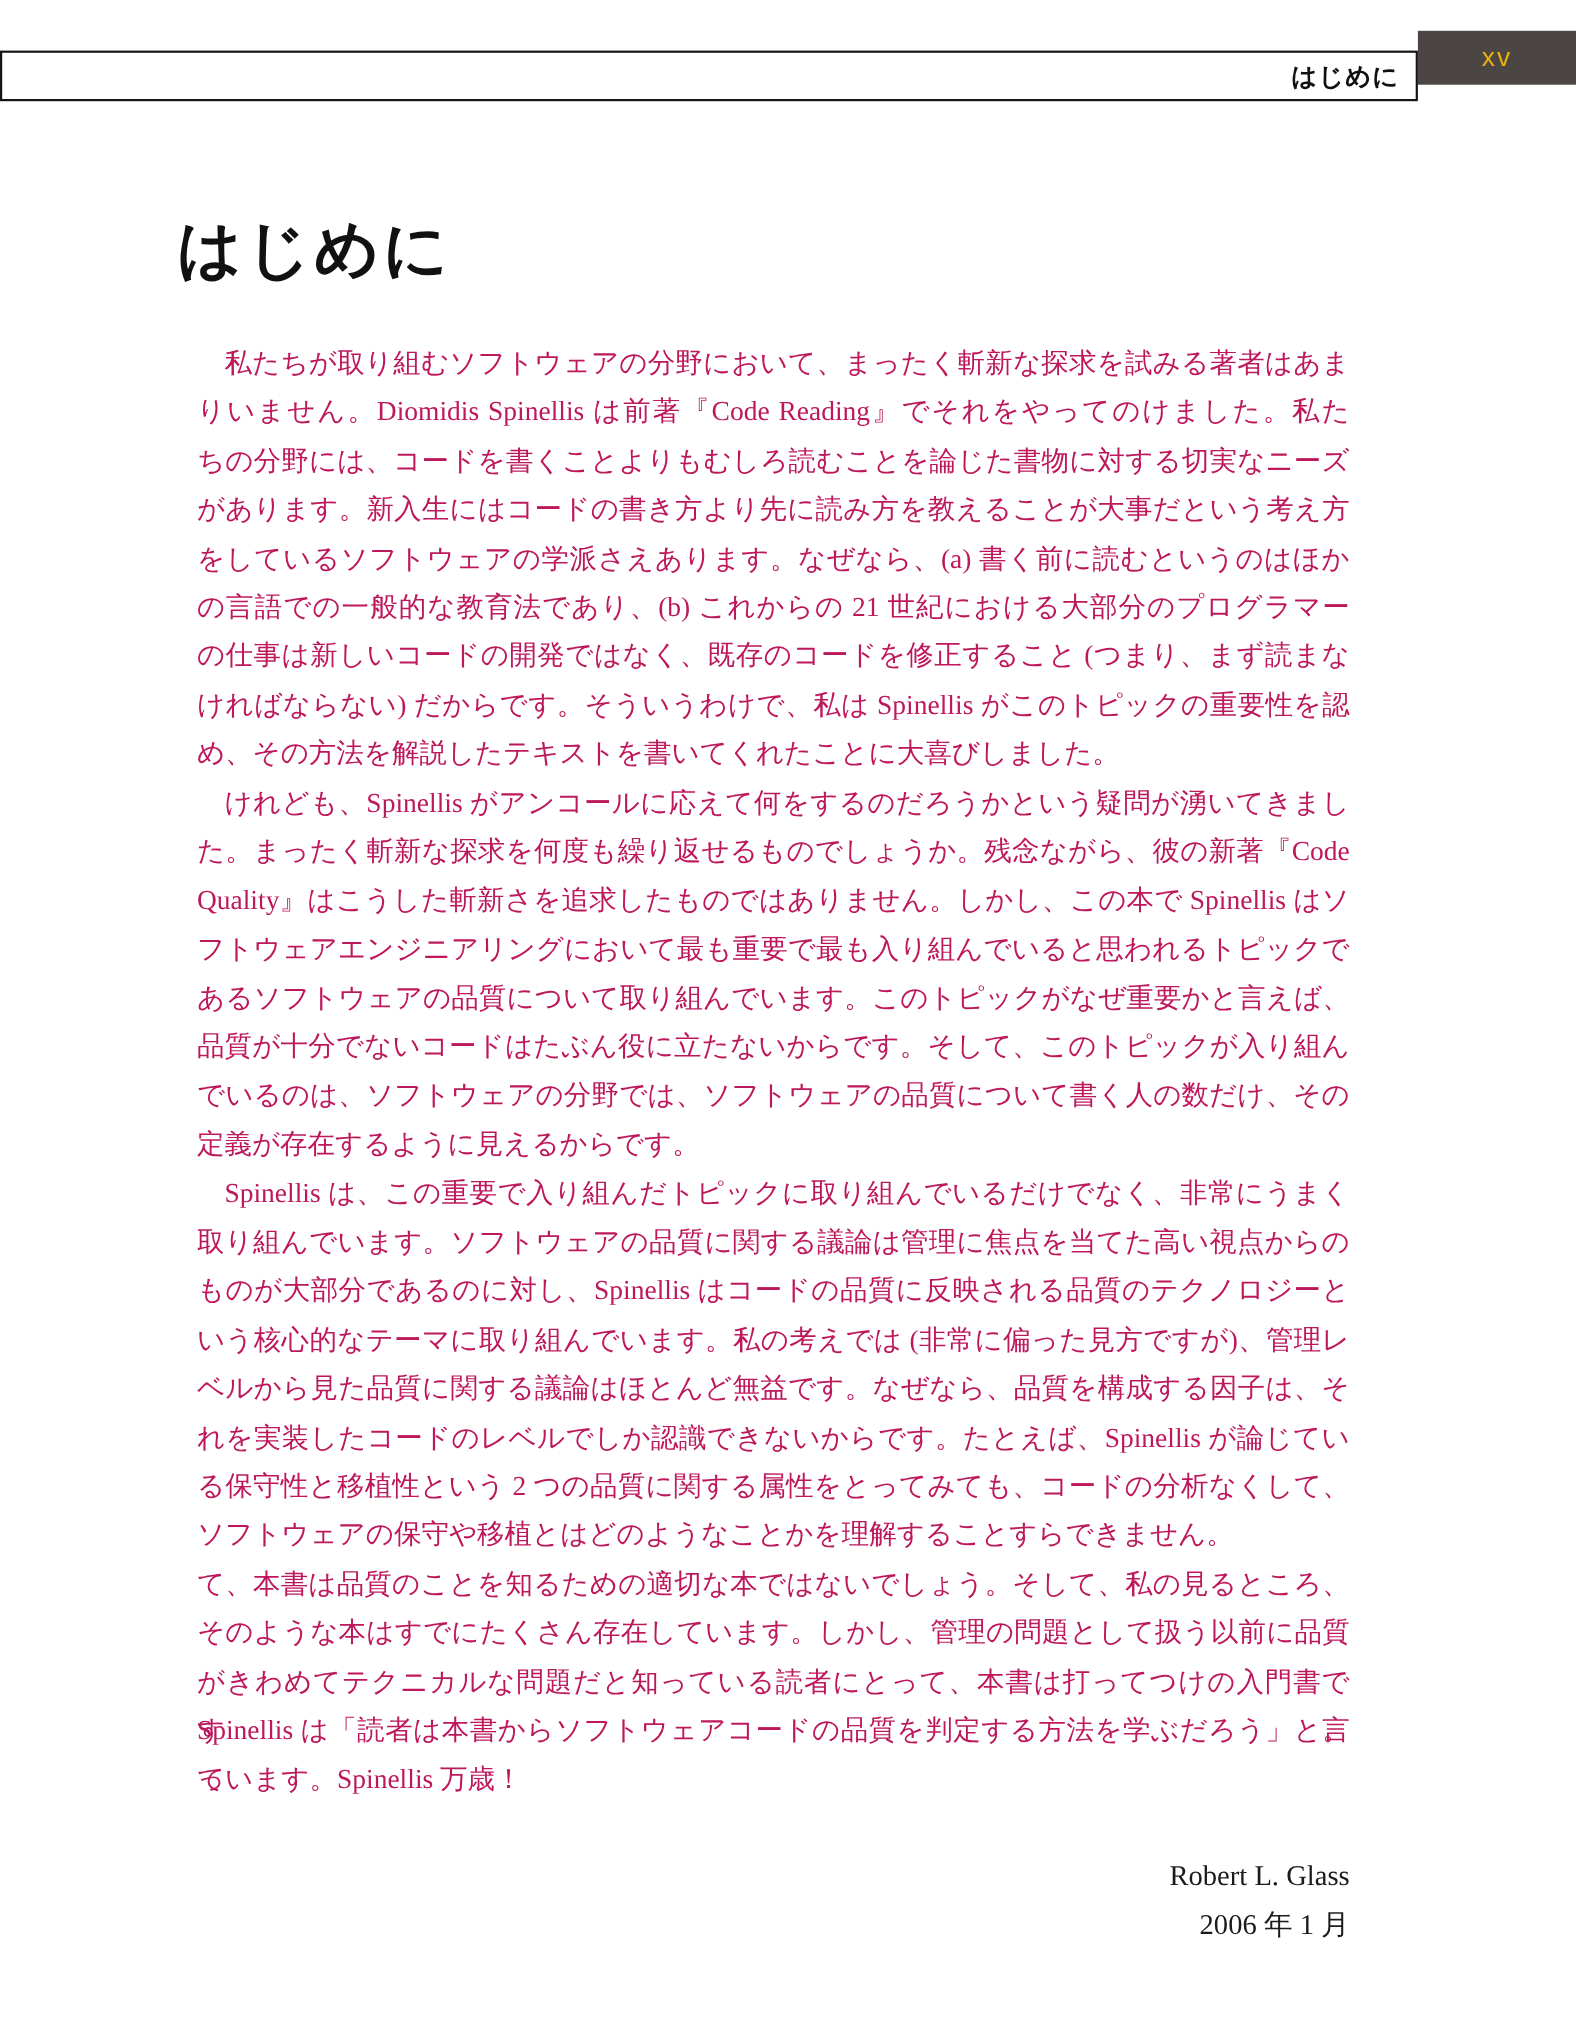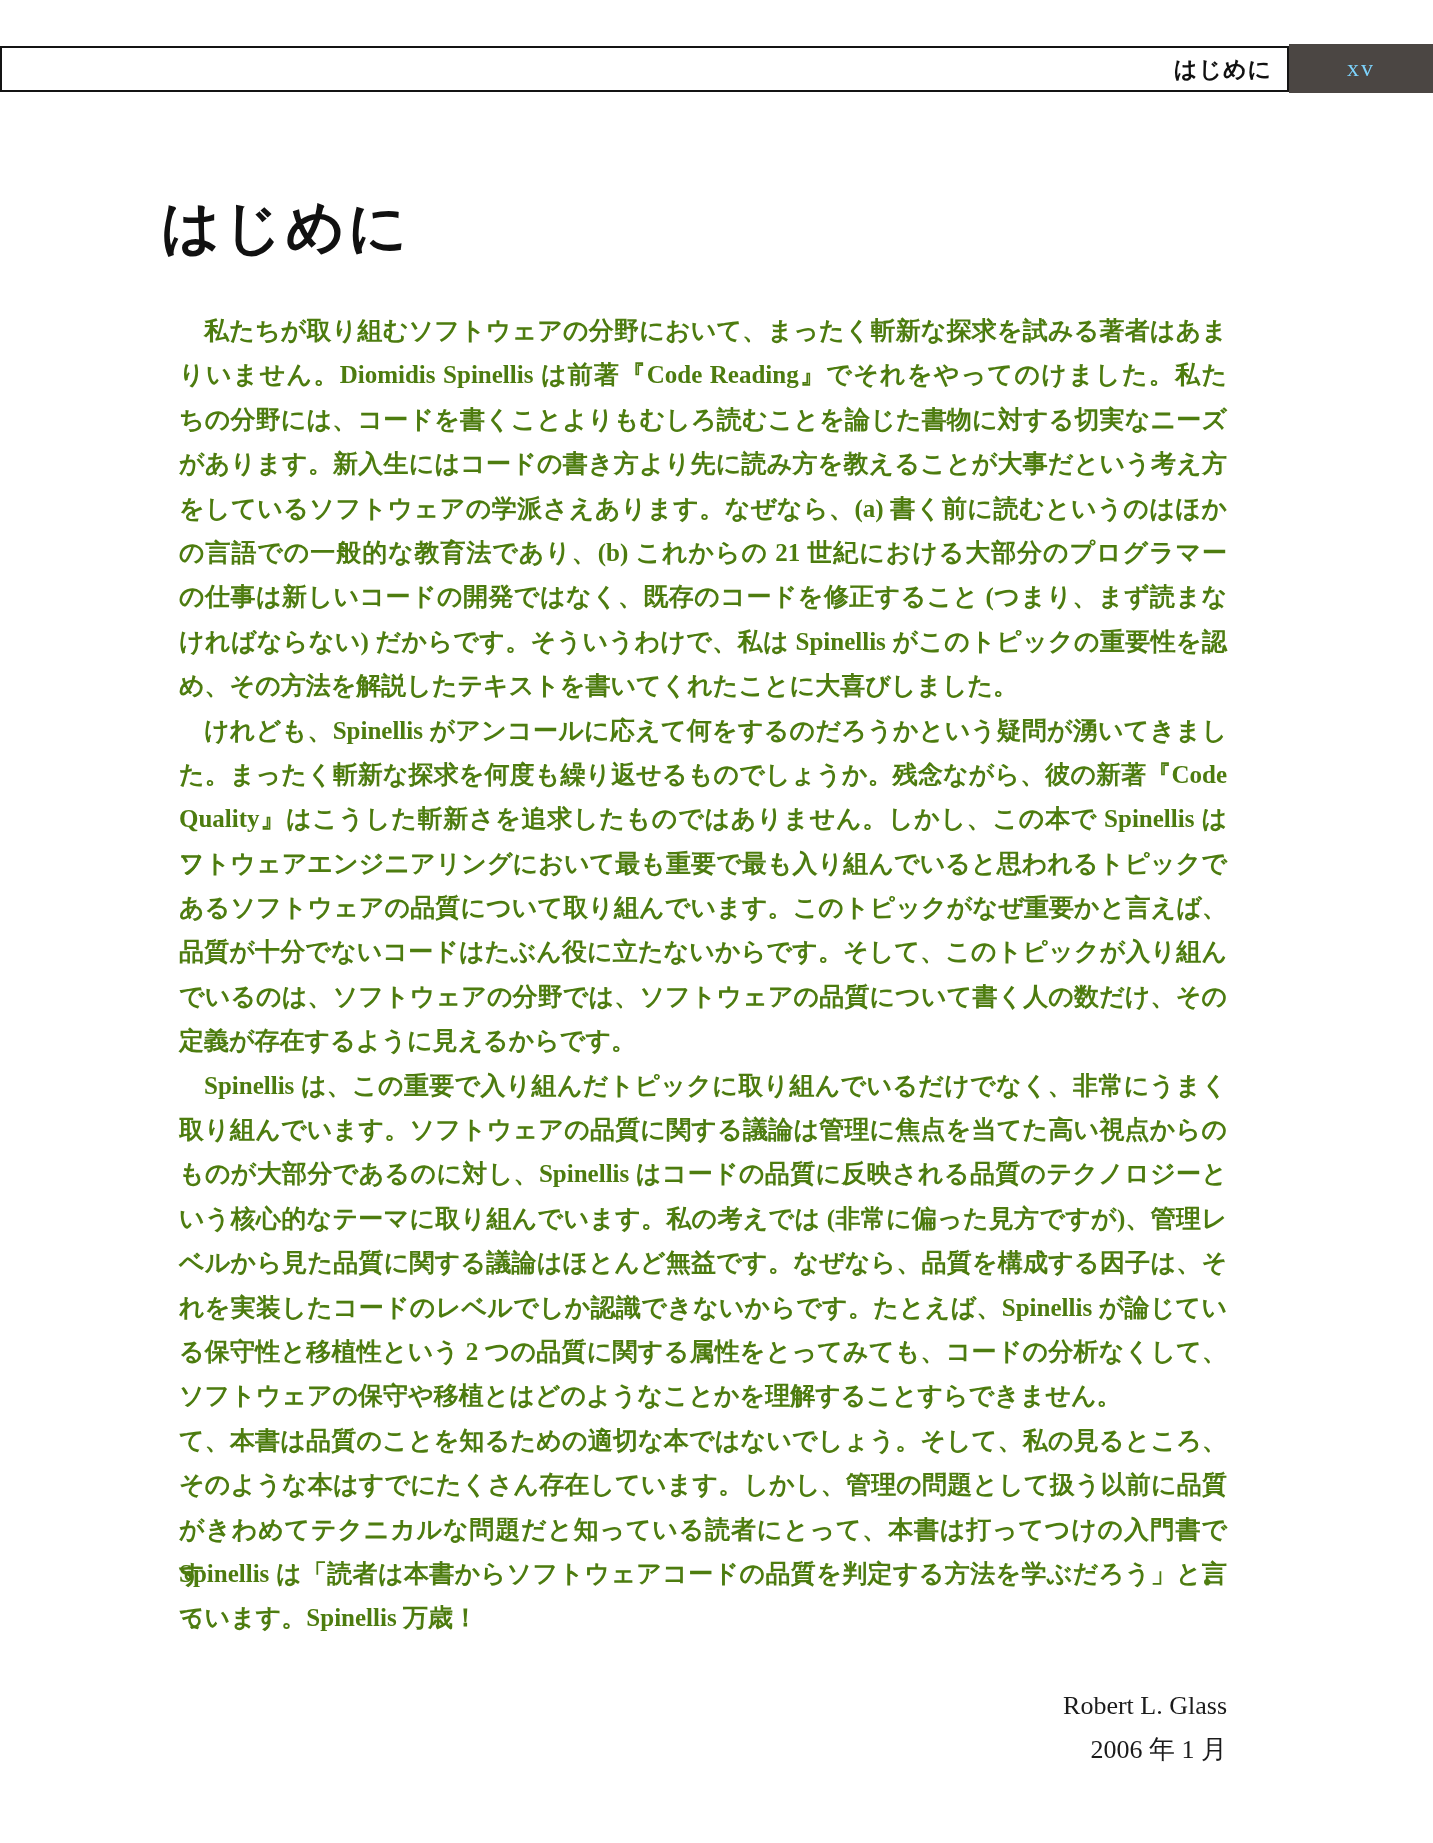--- a/index.html
+++ b/index.html
@@ -22,47 +22,46 @@
     padding-right:15px;
   }
   .runlabel{
     font-family:"Liberation Sans","DejaVu Sans",sans-serif;
     font-weight:700;
     font-size:23px;
     letter-spacing:1px;
     color:#111111;
   }
   .pagenum{
-    position:absolute;left:1289px;top:44px;
+    position:absolute;left:1289px;top:28px;
     width:144px;height:49px;
     display:flex;align-items:center;justify-content:center;
-    font-family:Liberation Serif, serif;
+    font-family:Liberation Sans, sans-serif;
     font-size:24px;
     letter-spacing:2px;
-    color:#7dd3fc;
+    color:#eab308;
   }
   
   .title{
     position:absolute;left:161px;top:198px;
     margin:0;
     font-family:"Liberation Sans","DejaVu Sans",sans-serif;
     font-weight:800;
     font-size:58px;
     letter-spacing:3px;
     line-height:1;
     color:#111111;
   }
   
   .text{
     position:absolute;left:179px;top:309px;
     width:1048px;
     font-size:25px;
     line-height:44.4px;
-    color:#4d7c0f;
-    font-weight:bold;
+    color:#be185d;
   }
   .para{margin:0;padding:0;}
   .line{
     text-align:justify;
     text-align-last:justify;
     height:44.4px;
     overflow:visible;
   }
   .line.first{text-indent:25px;}
   .line.last{text-align:center;text-align-last:left;}

